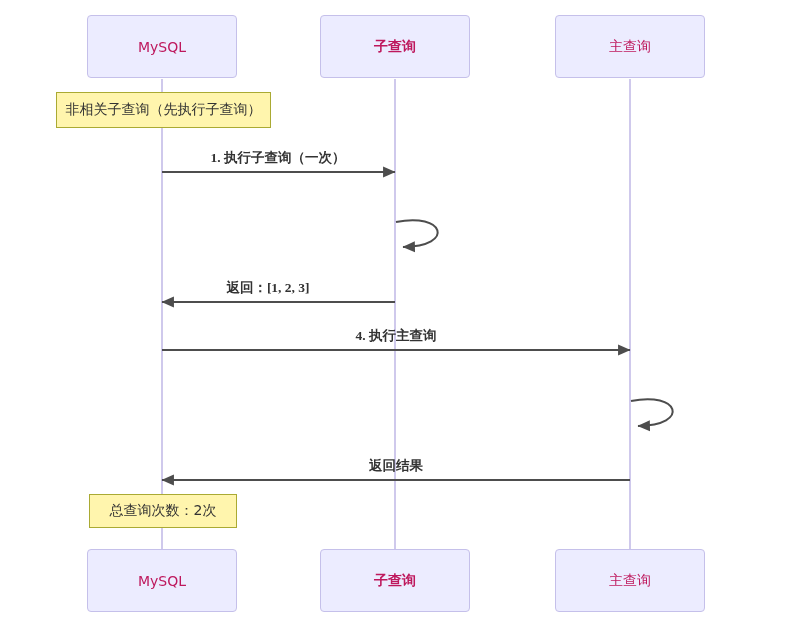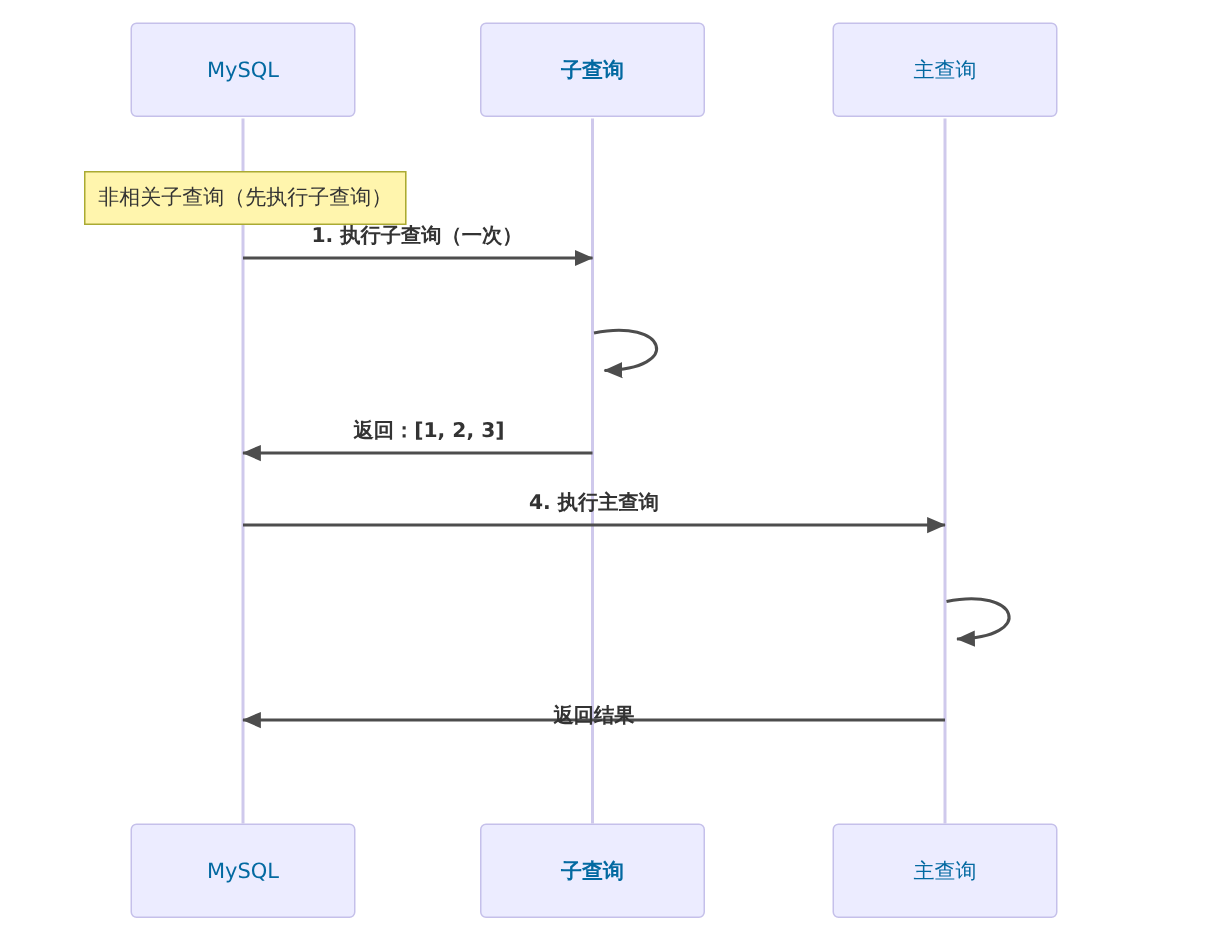--- a/index.html
+++ b/index.html
@@ -25,51 +25,51 @@
     width: 150px;
     height: 63px;
     background: #ECECFF;
     border: 1px solid #C5C0EA;
     border-radius: 4px;
     box-sizing: border-box;
     display: flex;
     align-items: center;
     justify-content: center;
     font-size: 14px;
-    color: #0369a1;
+    color: #be185d;
     white-space: nowrap;
   }
   .actor.top { top: 15px; }
   .actor.bottom { top: 549px; }
   .actor.a1 { left: 87px; }
   .actor.a2 { left: 320px; font-weight: bold; }
   .actor.a3 { left: 555px; font-family: Liberation Mono, monospace; }
   .note {
     position: absolute;
     background: #FFF5AD;
     border: 1px solid #AAAA33;
     box-sizing: border-box;
     display: flex;
     align-items: center;
     justify-content: center;
     font-size: 14px;
     color: #333333;
     white-space: nowrap;
-    margin-top: 22px;
   }
   .note.n1 { left: 56px; top: 92px; width: 215px; height: 36px; }
   .note.n2 { left: 89px; top: 494px; width: 148px; height: 34px; }
   .msg {
     position: absolute;
     transform: translateX(-50%);
     font-size: 13.5px;
     font-weight: bold;
     color: #333333;
     white-space: nowrap;
     line-height: 19px;
+    font-family: Liberation Serif, serif;
   }
 </style>
 </head>
 <body>
 
 <div class="diagram">
 
   <svg class="lines-layer" width="809" height="627" viewBox="0 0 809 627">
     <defs>
       <marker id="arrowhead" viewBox="0 0 12 12" refX="11" refY="6" markerWidth="6.5" markerHeight="6.5" orient="auto">
@@ -87,23 +87,24 @@
     <line x1="162" y1="350" x2="630" y2="350" stroke="#4D4D4D" stroke-width="2" marker-end="url(#arrowhead)"></line>
     <path d="M631,401 C679,391 691,425 638,426" fill="none" stroke="#4D4D4D" stroke-width="2" marker-end="url(#arrowhead)"></path>
     <line x1="630" y1="480" x2="162" y2="480" stroke="#4D4D4D" stroke-width="2" marker-end="url(#arrowhead)"></line>
   </svg>
 
   <div class="actor top a1">MySQL</div>
   <div class="actor top a2">子查询</div>
   <div class="actor top a3">主查询</div>
 
   <div class="note n1">非相关子查询（先执行子查询）</div>
+  <div class="note n2">总查询次数：2次</div>
 
   <div class="msg" style="left:278px; top:148px;">1. 执行子查询（一次）</div>
-  <div class="msg" style="left:286px; top:278px;">返回：[1, 2, 3]</div>
+  <div class="msg" style="left:268px; top:278px;">返回：[1, 2, 3]</div>
   <div class="msg" style="left:396px; top:326px;">4. 执行主查询</div>
-  <div class="msg" style="left:396px; top:456px;margin-top:12px;">返回结果</div>
+  <div class="msg" style="left:396px; top:456px;">返回结果</div>
 
   <div class="actor bottom a1">MySQL</div>
   <div class="actor bottom a2">子查询</div>
   <div class="actor bottom a3">主查询</div>
 
 </div>
 
 </body></html>

